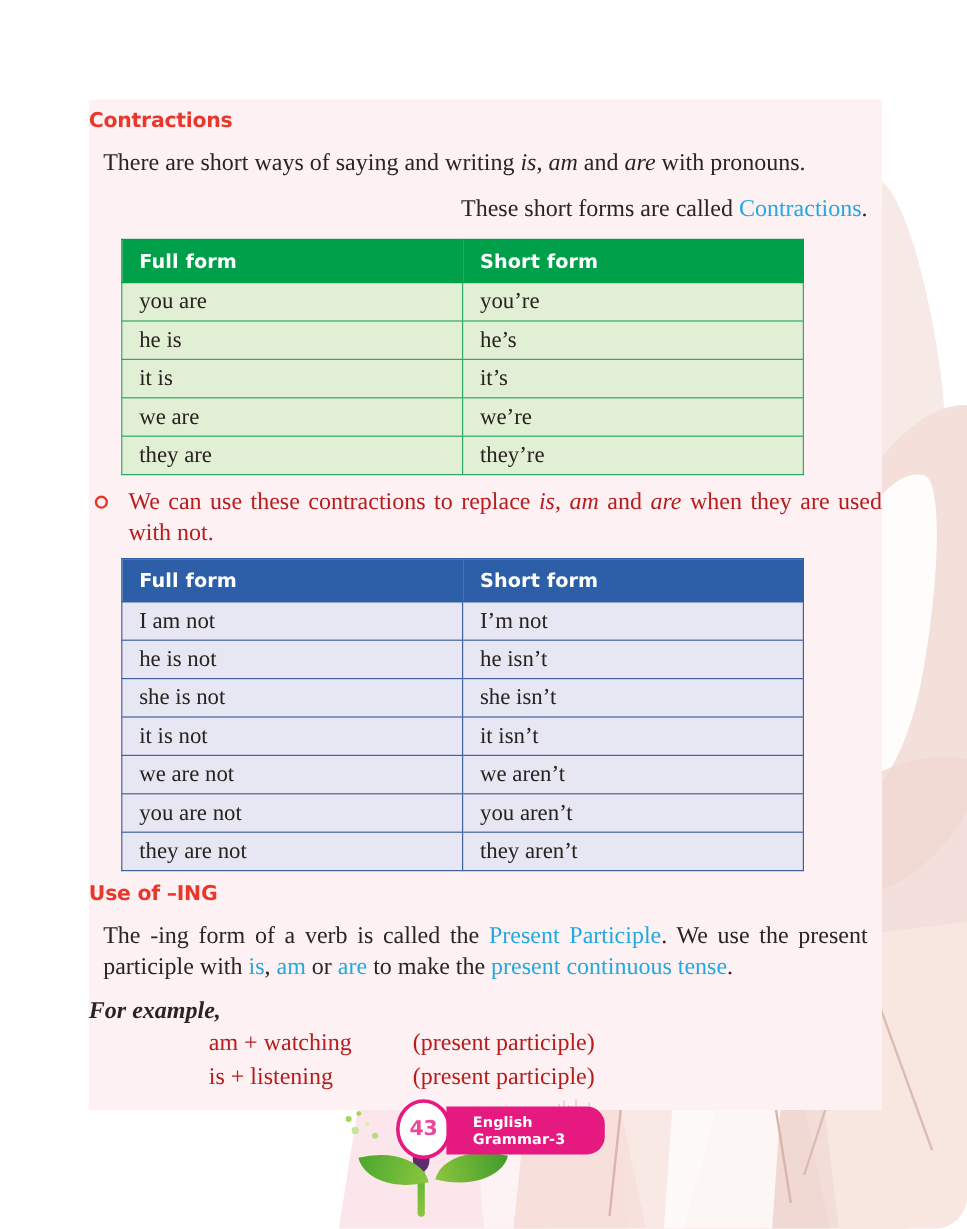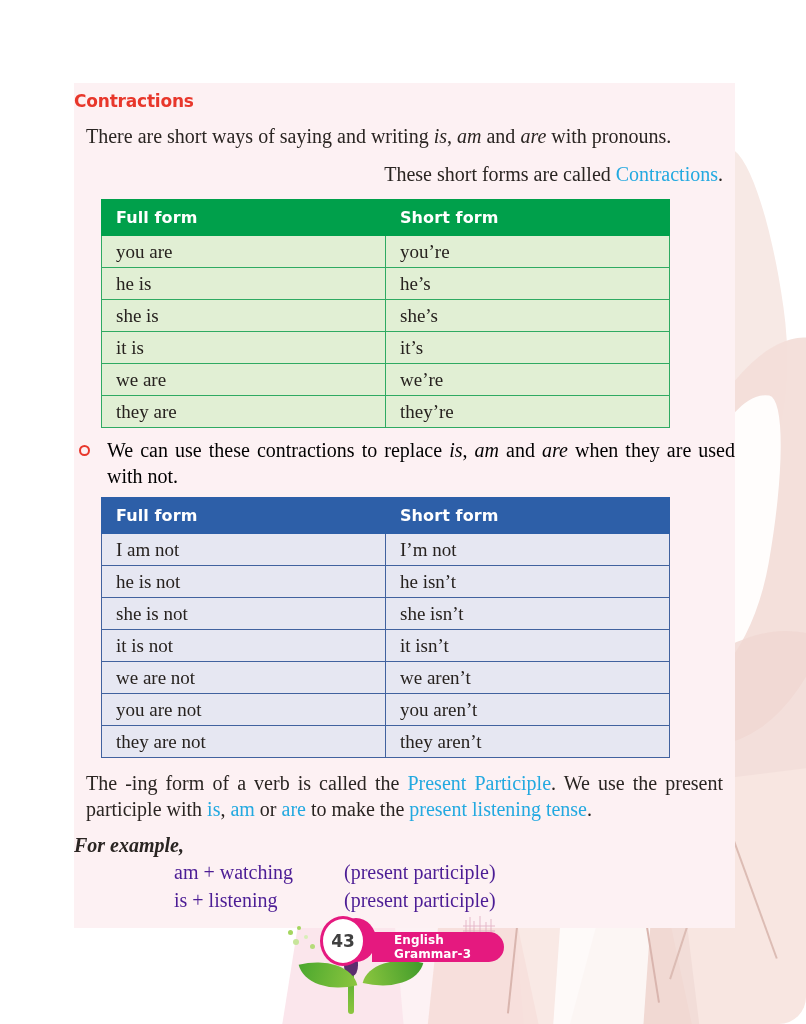--- a/index.html
+++ b/index.html
@@ -121,25 +121,25 @@
   .blue th{background:#2d5fa8;border:1px solid #2d5fa8;}
   .blue td{background:#e6e7f2;border:1px solid #41629f;color:#27221f;}
   .blue{border:1px solid #2d5fa8;}
 
   
   .bullet-row{display:flex;margin:9px 0 0 0;}
   .bullet{
     width:11px;height:11px;border:2.2px solid #e8372b;border-radius:50%;
     flex:0 0 auto;margin:8px 17px 0 5px;box-sizing:border-box;
   }
-  .bullet-text{font-size:20px;line-height:26px;color:#000000;text-align:justify;flex:1;}
+  .bullet-text{font-size:20px;line-height:26px;color:#b91c1c;text-align:justify;flex:1;}
 
   
   .forex{font-size:20px;font-style:italic;font-weight:bold;color:#2a2522;margin:3px 0 1px 0;}
-  .ex-list{margin:0 0 0 100px;font-size:20px;color:#4c1d95;line-height:28px;}
+  .ex-list{margin:0 0 0 100px;font-size:20px;color:#b91c1c;line-height:28px;}
   .ex-row{display:flex;}
   .ex-a{width:170px;}
   .ex-b{}
 
   
   .footer{position:absolute;left:0;bottom:0;width:806px;height:110px;}
   .leaf-group{position:absolute;left:300px;bottom:10px;width:120px;height:95px;}
   .leaf-l{
     position:absolute;left:2px;bottom:22px;width:52px;height:34px;
     background:linear-gradient(120deg,#4aa72e,#8cc63f);
@@ -155,34 +155,34 @@
   .stem{
     position:absolute;left:48px;bottom:0;width:6px;height:52px;
     background:linear-gradient(#4aa72e,#8cc63f);
     border-radius:3px;
   }
   .sprout{
     position:absolute;left:44px;bottom:38px;width:14px;height:26px;
     background:#5b2d6e;border-radius:50% 50% 40% 40%;
   }
   .badge{
-    position:absolute;left:320px;bottom:58px;
+    position:absolute;left:330px;bottom:58px;
     width:40px;height:44px;border-radius:50%;
     background:#ffffff;border:3px solid #e5197f;
     display:flex;align-items:center;justify-content:center;
-    font-family:"DejaVu Sans", sans-serif;font-weight:bold;font-size:17px;color:#404040;
+    font-family:"DejaVu Sans", sans-serif;font-weight:bold;font-size:17px;color:#ec4899;
     z-index:3;
   }
   .badge-back{
     position:absolute;left:336px;bottom:62px;width:40px;height:44px;
     border-radius:50%;background:#e5197f;z-index:2;
   }
   .banner{
     position:absolute;left:372px;bottom:62px;
-    height:30px;width:132px;
+    height:40px;width:132px;
     background:#e5197f;
     border-radius:0 15px 15px 0;
     display:flex;align-items:center;
     z-index:4;
   }
   .banner span{
     color:#ffffff;font-family:"DejaVu Sans", sans-serif;
     font-size:12px;font-weight:bold;margin-left:22px;letter-spacing:.1px;
   }
   .sparkle{position:absolute;left:286px;bottom:70px;width:34px;height:28px;}
@@ -234,24 +234,20 @@
       <tbody>
         <tr>
           <td>you are</td>
           <td>you’re</td>
         </tr>
         <tr>
           <td>he is</td>
           <td>he’s</td>
         </tr>
         <tr>
-          <td>she is</td>
-          <td>she’s</td>
-        </tr>
-        <tr>
           <td>it is</td>
           <td>it’s</td>
         </tr>
         <tr>
           <td>we are</td>
           <td>we’re</td>
         </tr>
         <tr>
           <td>they are</td>
           <td>they’re</td>
@@ -298,23 +294,24 @@
           <td>you are not</td>
           <td>you aren’t</td>
         </tr>
         <tr>
           <td>they are not</td>
           <td>they aren’t</td>
         </tr>
       </tbody>
     </table>
 
+    <h2 class="sec" style="margin-top:9px;">Use of –ING</h2>
 
     <p class="body">
-      <span>The -ing form of a verb is called the </span><span class="cy">Present Participle</span><span>. We use the present participle with </span><span class="cy">is</span><span>, </span><span class="cy">am</span><span> or </span><span class="cy">are</span><span> to make the </span><span class="cy">present listening tense</span><span>.</span>
+      <span>The -ing form of a verb is called the </span><span class="cy">Present Participle</span><span>. We use the present participle with </span><span class="cy">is</span><span>, </span><span class="cy">am</span><span> or </span><span class="cy">are</span><span> to make the </span><span class="cy">present continuous tense</span><span>.</span>
     </p>
 
     <div class="forex">For example,</div>
 
     <div class="ex-list">
       <div class="ex-row">
         <div class="ex-a">am + watching</div>
         <div class="ex-b">(present participle)</div>
       </div>
       <div class="ex-row">

